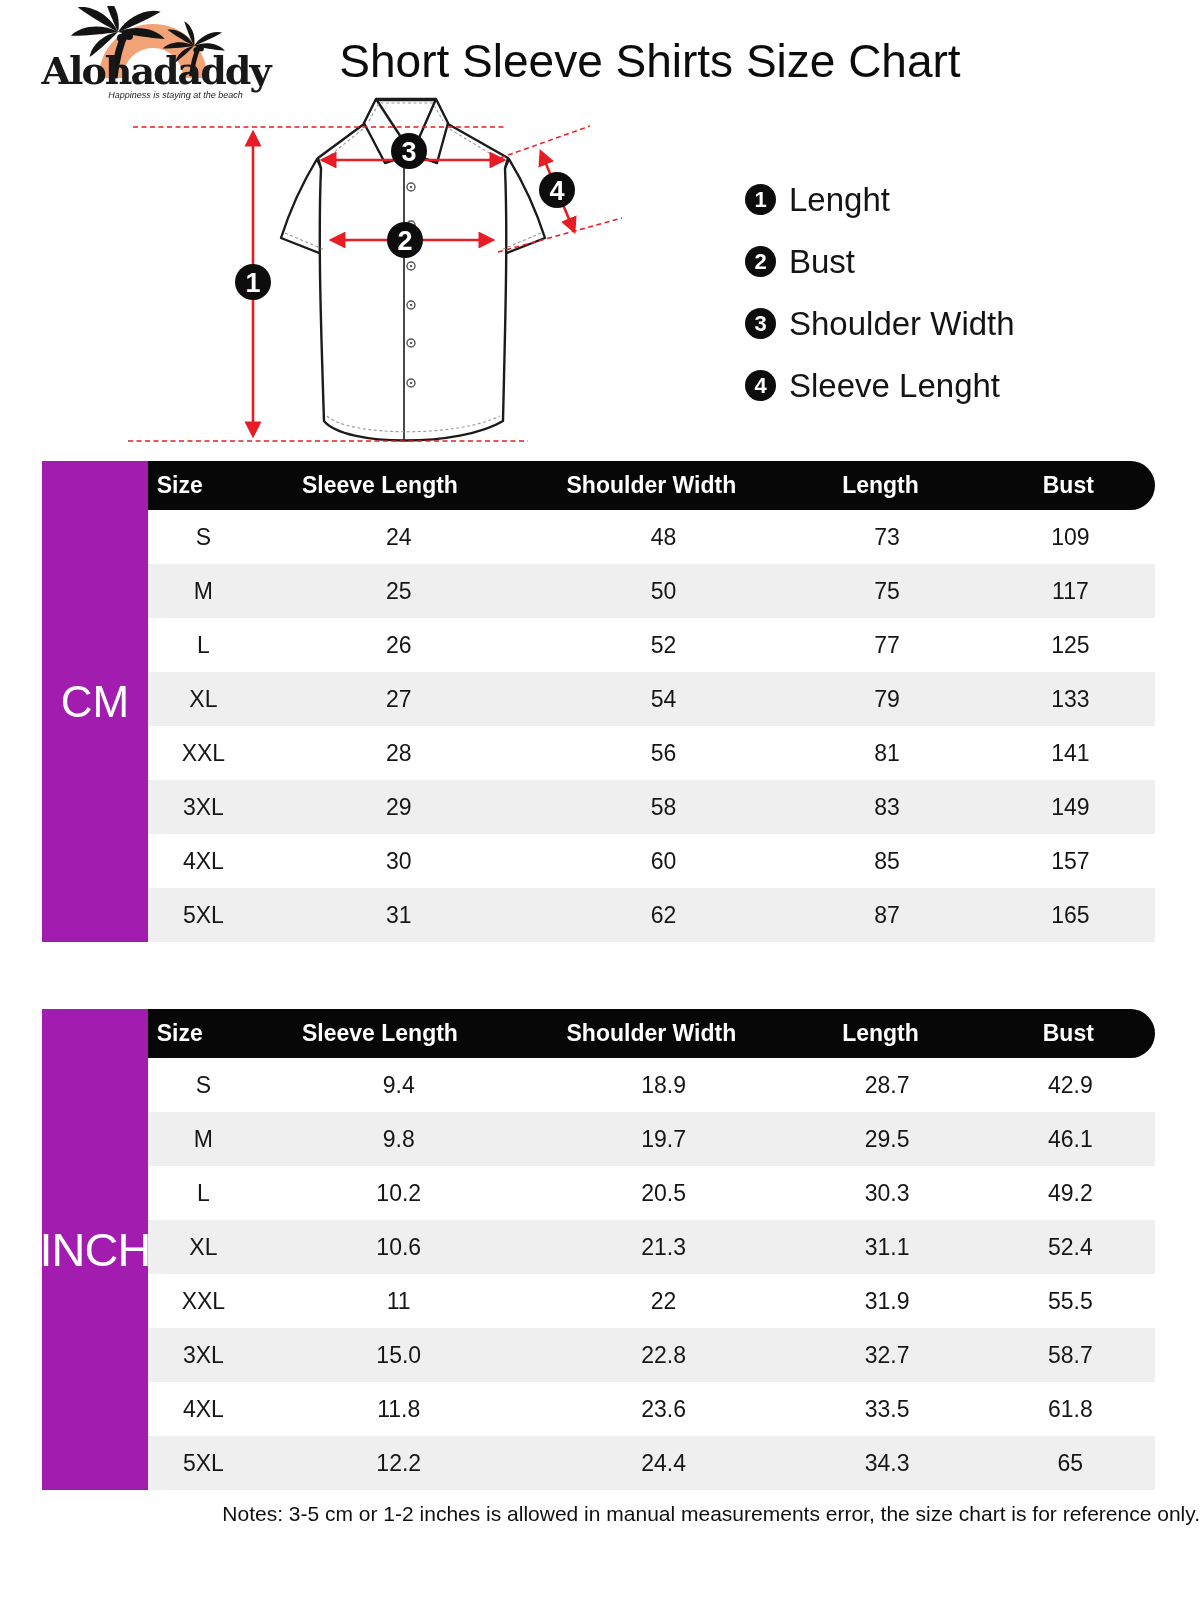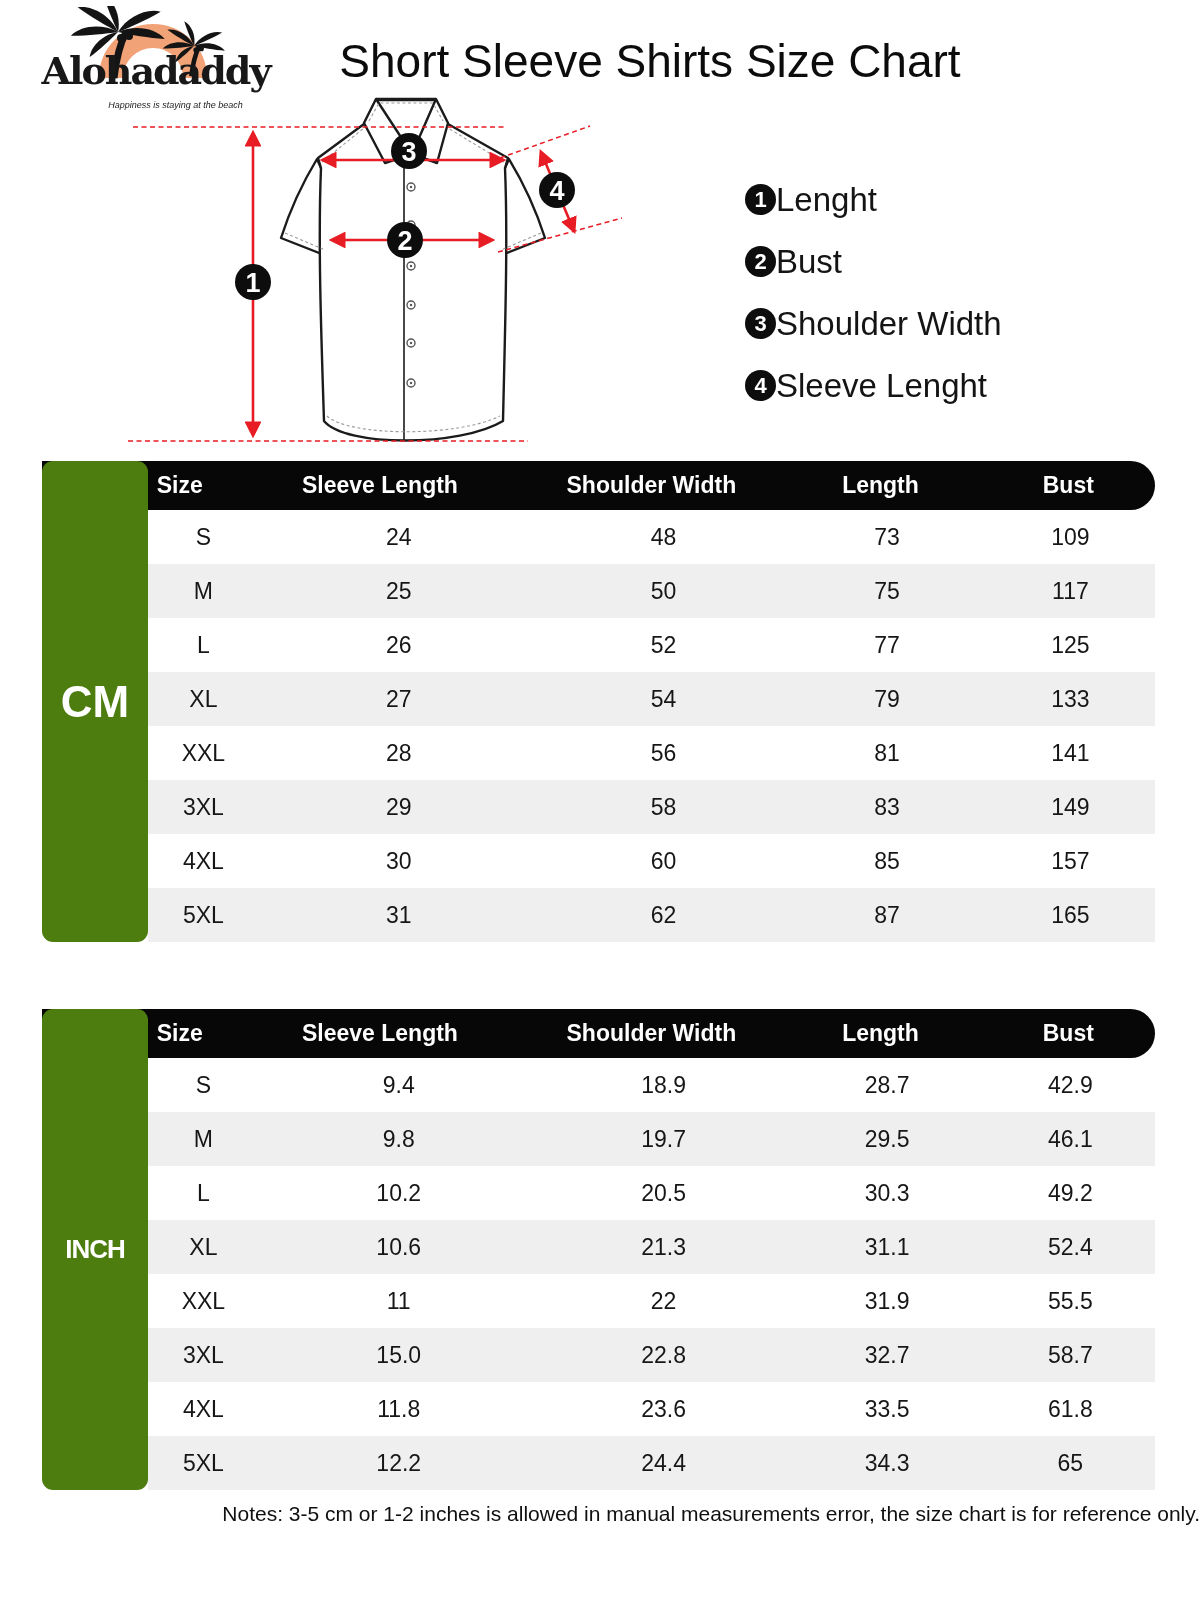--- a/index.html
+++ b/index.html
@@ -4,46 +4,46 @@
 <style>
   html,body{margin:0;padding:0;background:#fff;}
   .page{position:relative;width:1200px;height:1600px;background:#fff;overflow:hidden;
         font-family:"Liberation Sans",sans-serif;color:#1a1a1a;}
 
   
   .logo{position:absolute;left:38px;top:6px;width:235px;height:112px;text-align:center;}
   .logo svg{display:block;margin:0 auto;}
   .brand-name{font-family:"DejaVu Serif",serif;font-weight:bold;
               font-size:38px;line-height:34px;letter-spacing:-2px;color:#181818;margin-top:-30px;}
-  .brand-tagline{font-style:italic;font-size:9px;color:#222;margin-top:12px;padding-left:40px;}
+  .brand-tagline{font-style:italic;font-size:9px;color:#222;margin-top:2px;padding-left:40px;}
 
   
   .page-title{position:absolute;top:34px;left:230px;width:840px;text-align:center;
               font-size:46px;font-weight:normal;color:#0c0c0c;letter-spacing:0;}
 
   
   .diagram-svg{position:absolute;left:120px;top:90px;}
 
   
   .legend{position:absolute;left:745px;top:183px;}
   .legend-item{display:flex;align-items:center;margin-bottom:29px;height:33px;}
   .lnum{width:31px;height:31px;border-radius:50%;background:#0d0d0d;color:#fff;
         font-weight:bold;font-size:22px;display:flex;align-items:center;justify-content:center;
         flex:0 0 31px;}
-  .llabel{font-size:33px;color:#141414;white-space:nowrap;}
+  .llabel{font-size:33px;color:#141414;margin-left:13px;white-space:nowrap;}
 
   
   .size-table{position:absolute;left:42px;width:1113px;}
   .size-table.cm{top:461px;}
   .size-table.inch{top:1009px;}
-  .unit-band{position:absolute;left:0;top:0;bottom:0;width:106px;background:#4d7c0f;
+  .unit-band{position:absolute;left:0;top:0;bottom:0;width:106px;background:#a21caf;
              display:flex;align-items:center;justify-content:center;color:#fff;
-             font-weight:bold;z-index:2;border-radius:11px;}
+             font-weight:normal;z-index:2;}
   .unit-band.cm-label{font-size:44px;}
-  .unit-band.inch-label{font-size:26px;letter-spacing:-1px;}
+  .unit-band.inch-label{font-size:47px;letter-spacing:-1px;}
   .thead{background:#070707;border-radius:0 26px 26px 0;height:49px;display:flex;
          align-items:center;padding-left:81px;position:relative;z-index:1;}
   .th{color:#fff;font-weight:bold;font-size:23px;text-align:center;}
   .trows{margin-left:106px;}
   .trow{display:flex;height:54px;align-items:center;background:#fff;}
   .trow.alt{background:#efefef;}
   .tcell{font-size:23px;text-align:center;color:#161616;}
   .col0{width:11%;} .col1{width:27.8%;} .col2{width:24.8%;} .col3{width:19.6%;} .col4{width:16.8%;}
 
   

